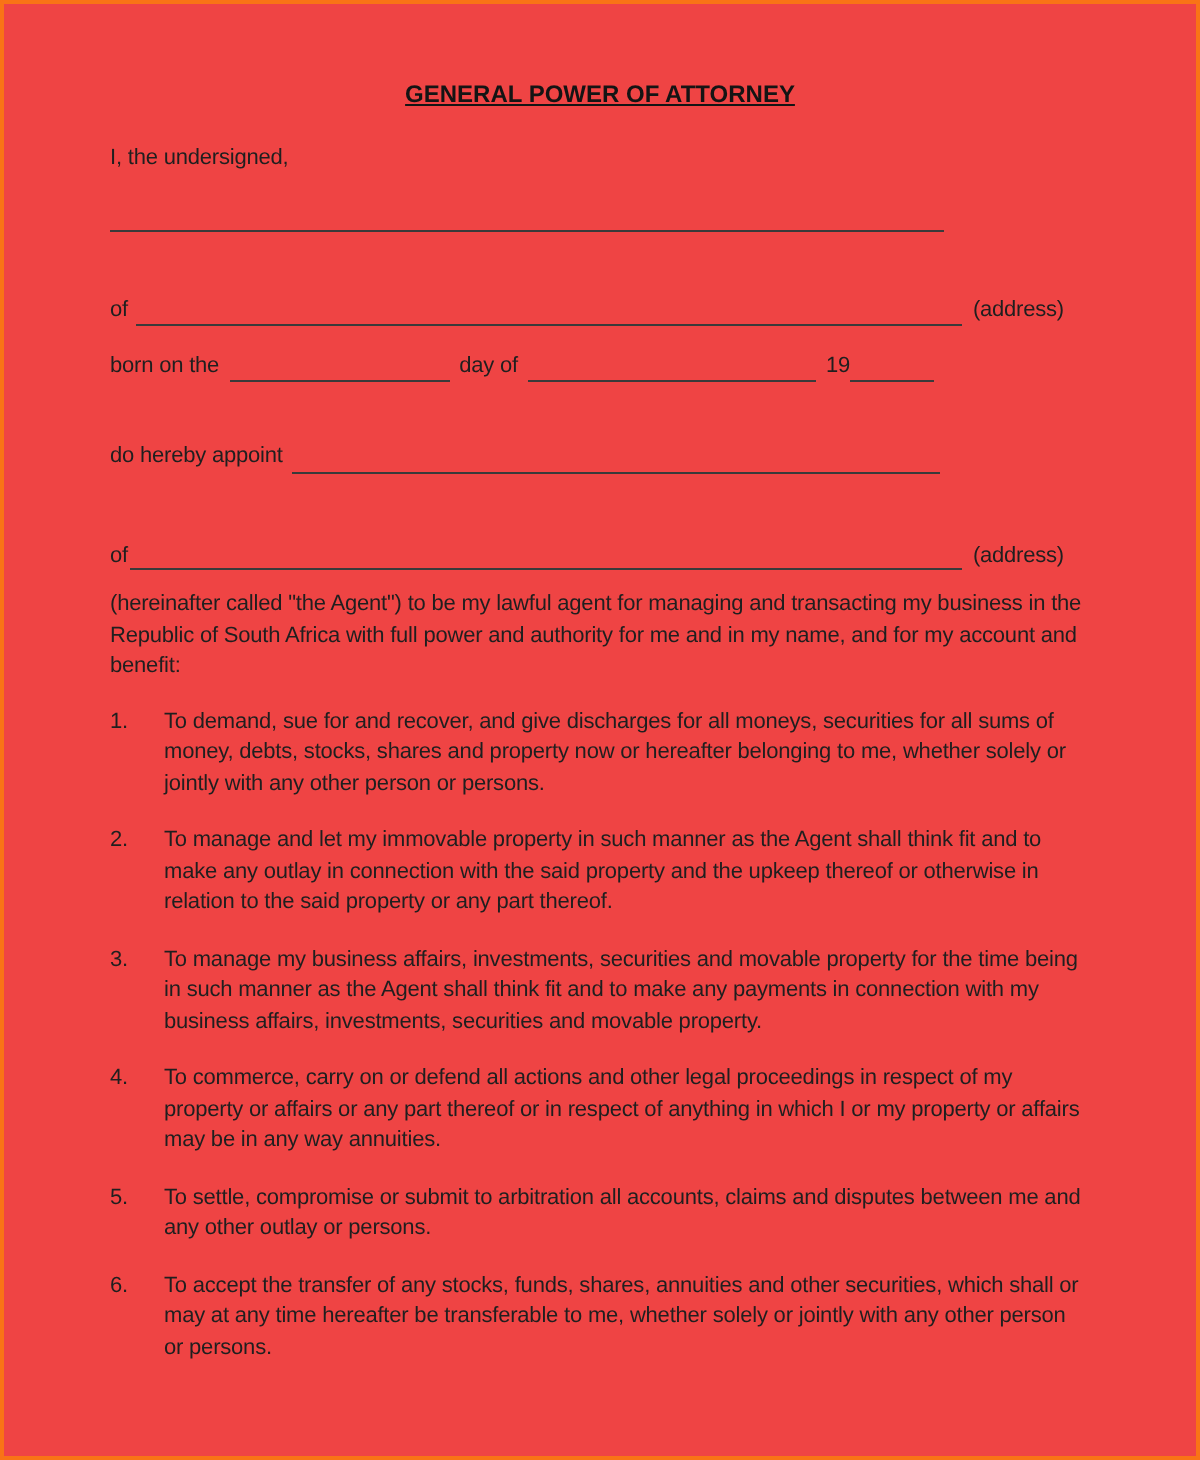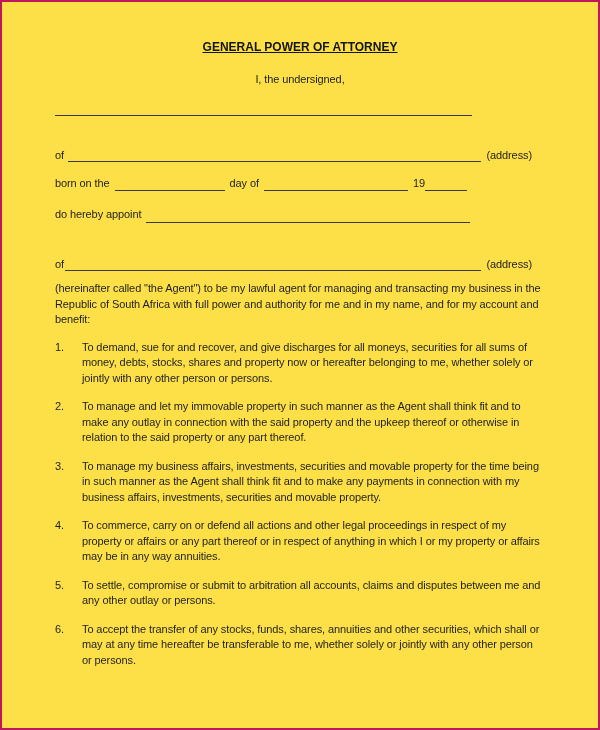--- a/index.html
+++ b/index.html
@@ -6,69 +6,69 @@
     margin: 0;
     padding: 0;
     background: #ffffff;
     font-family: "Liberation Sans", sans-serif;
   }
   .page {
     position: relative;
     width: 600px;
     height: 730px;
     box-sizing: border-box;
-    border: 2px solid #be185d;
-    background: #fde047;
+    border: 2px solid #f97316;
+    background: #ef4444;
     padding: 0 53px 0 53px;
     overflow: hidden;
     color: #1f1f1f;
     font-size: 11px;
     line-height: 15.5px;
     letter-spacing: -0.1px;
   }
   .doc-title {
     margin: 38px 0 0 0;
     text-align: center;
     font-size: 12px;
     font-weight: bold;
     text-decoration: underline;
     letter-spacing: 0;
     color: #141414;
   }
   .row {
     white-space: nowrap;
   }
-  .intro-row { margin-top: 16px; text-align: center; }
+  .intro-row { margin-top: 16px; }
   .fill {
     display: inline-block;
     border-bottom: 1px solid #3a3a3a;
     height: 13px;
     vertical-align: bottom;
   }
   .name-line {
     display: block;
     margin-top: 14px;
     width: 417px;
     height: 14px;
     border-bottom: 1px solid #3a3a3a;
   }
   .of-row {
     margin-top: 32px;
     display: flex;
     width: 477px;
-    align-items: flex-start;
+    align-items: center;
   }
   .of-row .fill { flex: 1 1 auto; margin: 0 5px 0 4px; }
   .of-row.tight { margin-top: 34px; }
   .of-row.tight .fill { margin-left: 1px; }
   .born-row { margin-top: 12px; }
   .born-row .fill.f1 { width: 110px; margin: 0 5px 0 5px; }
   .born-row .fill.f2 { width: 144px; margin: 0 5px 0 5px; }
   .born-row .fill.f3 { width: 42px; margin: 0; }
-  .appoint-row { margin-top: 16px; }
+  .appoint-row { margin-top: 30px; }
   .appoint-row .fill { width: 324px; margin-left: 5px; }
   .preamble {
     margin: 9px 0 0 0;
     white-space: normal;
   }
   .clauses {
     margin: 12px 0 0 0;
     padding: 0;
     list-style: none;
   }

